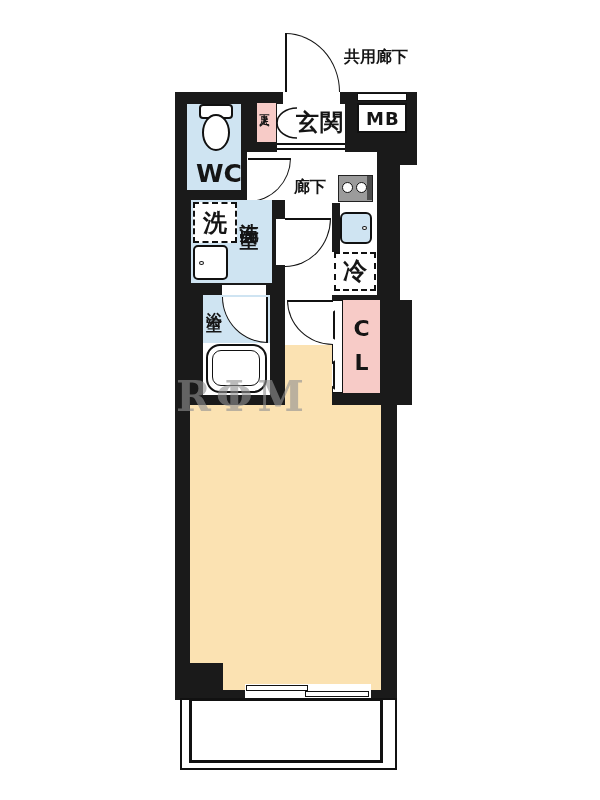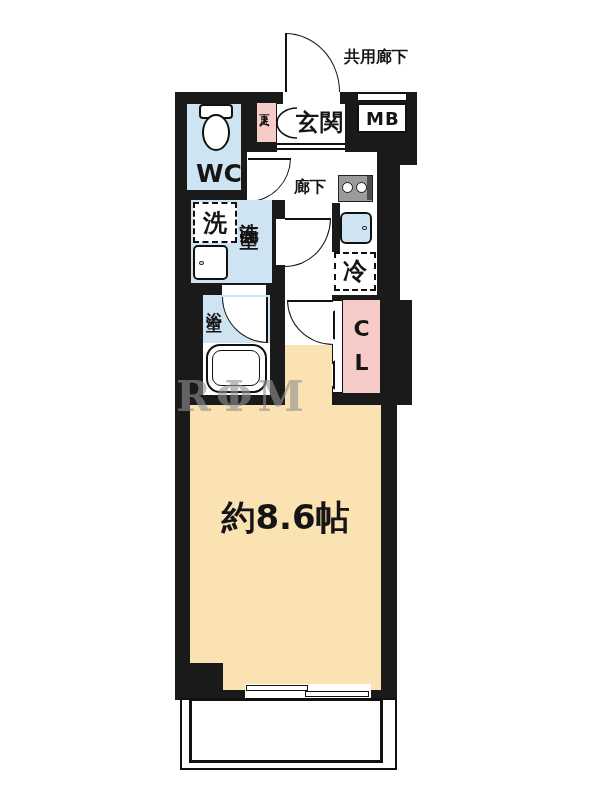--- a/index.html
+++ b/index.html
@@ -114,21 +114,20 @@
     <path d="M26,54 L4,67 L26,80 Z" fill="#fff" stroke="#111" stroke-width="2"></path>
   </svg>
 
   <div class="abs peach" style="left:190px;top:405px;width:191px;height:258px;"></div>
   <div class="abs peach" style="left:223px;top:663px;width:158px;height:27px;"></div>
   <div class="abs peach" style="left:285px;top:345px;width:47px;height:60px;"></div>
 
   <div class="door" style="left:287px;top:300px;width:46px;height:45px;border-top:2px solid #111;
               border-left:1.5px solid #111;border-bottom:1.5px solid #111;border-bottom-left-radius:100% 100%;"></div>
   <div class="lbl" style="left:190px;top:495px;width:191px;text-align:center;font-size:34px;line-height:44px;">
-    <div>約8.6帖</div>
   </div>
 
   <div class="abs white" style="left:245px;top:684px;width:126px;height:15px;">
     <div class="abs white" style="left:1px;top:1px;width:62px;height:6px;border:1px solid #111;"></div>
     <div class="abs white" style="left:60px;top:7px;width:64px;height:6px;border:1px solid #111;"></div>
   </div>
 
   <div class="abs white" style="left:180px;top:698px;width:217px;height:72px;border:2px solid #111;"></div>
   <div class="abs white" style="left:189px;top:698px;width:194px;height:65px;border:3px solid #111;"></div>
 

